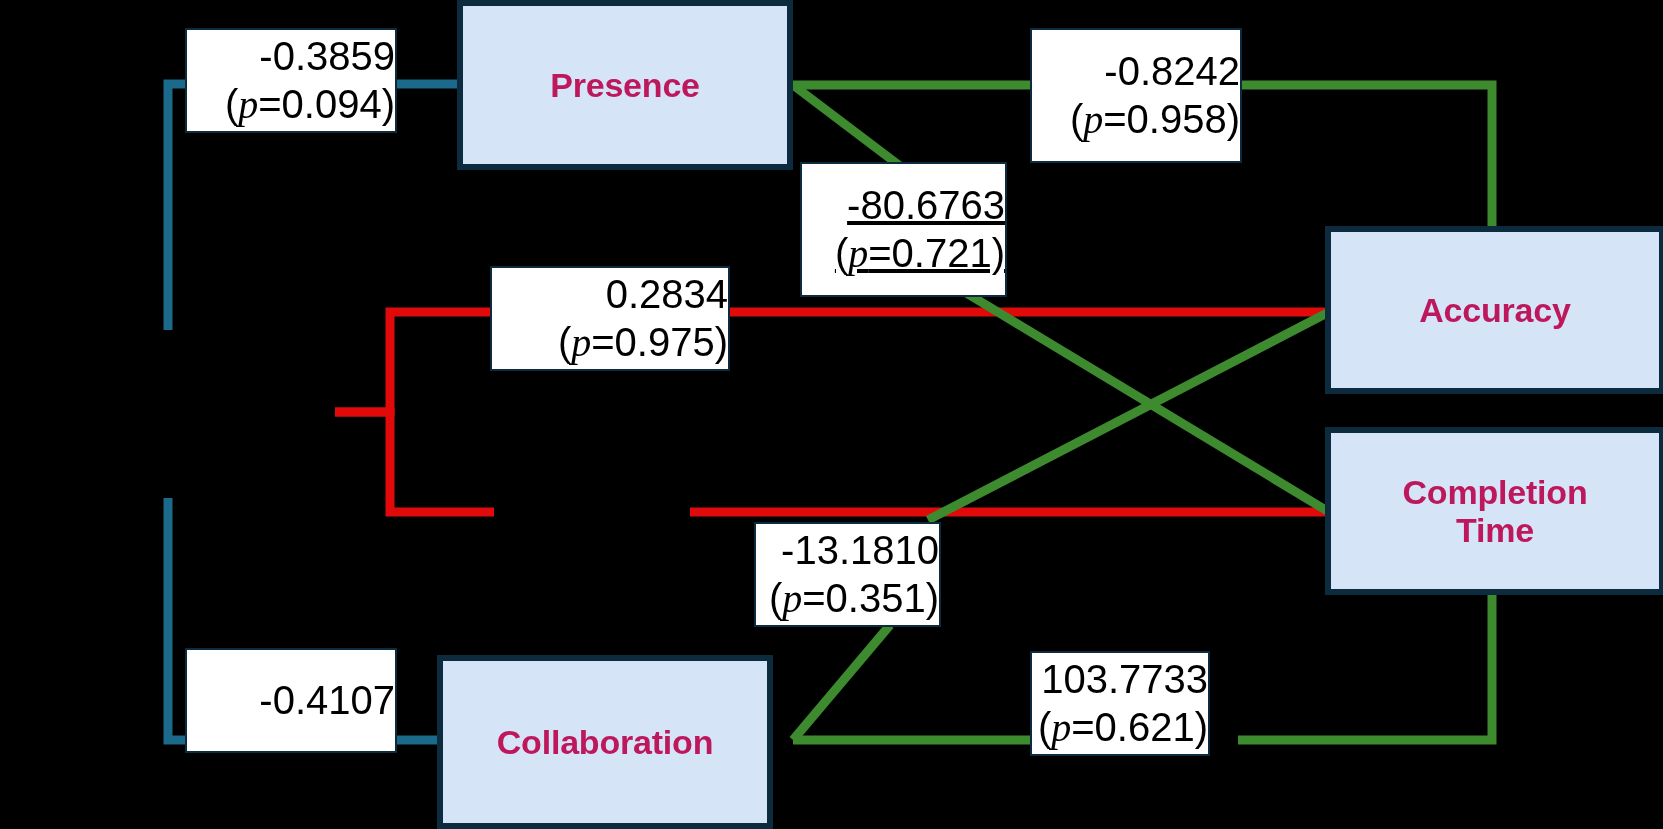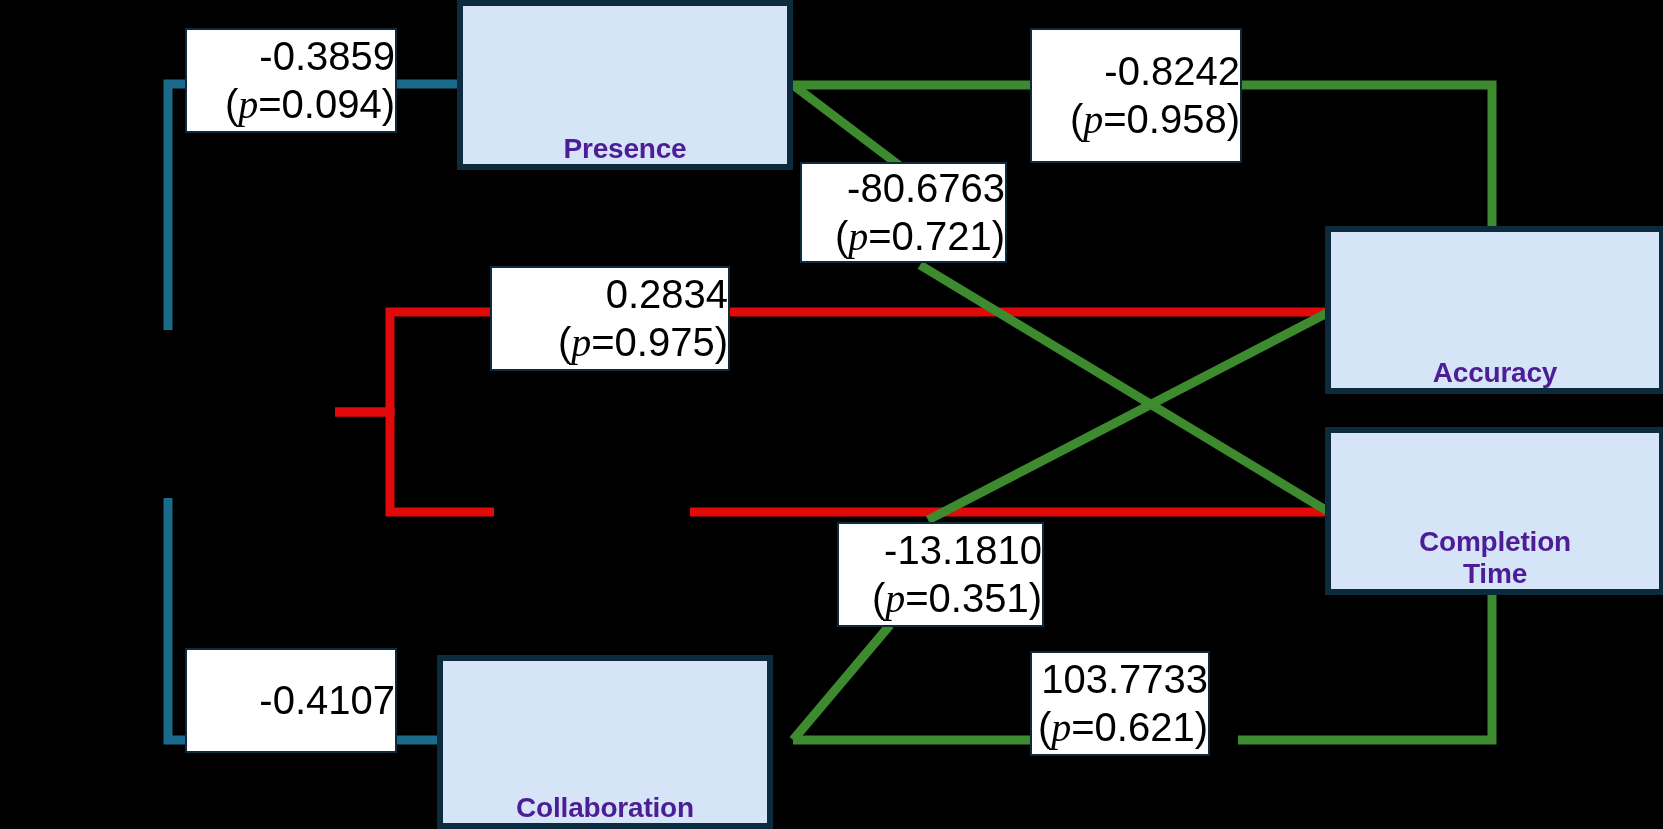--- a/index.html
+++ b/index.html
@@ -5,24 +5,24 @@
   html,body{margin:0;padding:0;background:#000;}
   body{width:1663px;height:829px;overflow:hidden;font-family:"Liberation Sans",sans-serif;}
   #stage{position:relative;width:1663px;height:829px;background:#000;}
   svg.edges{position:absolute;left:0;top:0;width:1663px;height:829px;}
 
   .node{
     position:absolute;
     background:#d6e4f8;
     border:6px solid #0d2b3e;
     box-sizing:border-box;
-    display:flex;align-items:flex-end;justify-content:center;
-    color:#4c1d95;
+    display:flex;align-items:center;justify-content:center;
+    color:#be185d;
     font-weight:bold;
-    font-size:28px;
+    font-size:34px;
     line-height:1.12;
     text-align:center;
     font-family:"Liberation Sans",sans-serif;
     letter-spacing:-0.2px;
   }
 
   .edge-label{
     position:absolute;
     background:#ffffff;
     border:2px solid #0d2b3e;
@@ -99,32 +99,32 @@
   <div class="edge-label" style="left:185px;top:28px;width:212px;height:105px;">
     <span class="coef">-0.3859</span>
     <span class="pval"><span>(</span><i>p</i><span>=0.094)</span></span>
   </div>
 
   <div class="edge-label" style="left:1030px;top:28px;width:212px;height:135px;">
     <span class="coef">-0.8242</span>
     <span class="pval"><span>(</span><i>p</i><span>=0.958)</span></span>
   </div>
 
-  <div class="edge-label" style="left:800px;top:162px;width:207px;height:101px;">
+  <div class="edge-label" style="left:800px;top:162px;width:207px;height:135px;text-decoration:underline;">
     <span class="coef">-80.6763</span>
     <span class="pval"><span>(</span><i>p</i><span>=0.721)</span></span>
   </div>
 
   <div class="edge-label" style="left:490px;top:266px;width:240px;height:105px;">
     <span class="coef">0.2834</span>
     <span class="pval"><span>(</span><i>p</i><span>=0.975)</span></span>
   </div>
 
 
-  <div class="edge-label" style="left:837px;top:522px;width:207px;height:105px;padding-left:20px;">
+  <div class="edge-label" style="left:754px;top:522px;width:187px;height:105px;padding-left:20px;">
     <span class="coef">-13.1810</span>
     <span class="pval"><span>(</span><i>p</i><span>=0.351)</span></span>
   </div>
 
   <div class="edge-label" style="left:1030px;top:651px;width:180px;height:105px;">
     <span class="coef">103.7733</span>
     <span class="pval"><span>(</span><i>p</i><span>=0.621)</span></span>
   </div>
 
   <div class="edge-label" style="left:185px;top:648px;width:212px;height:105px;gap:44px;">

